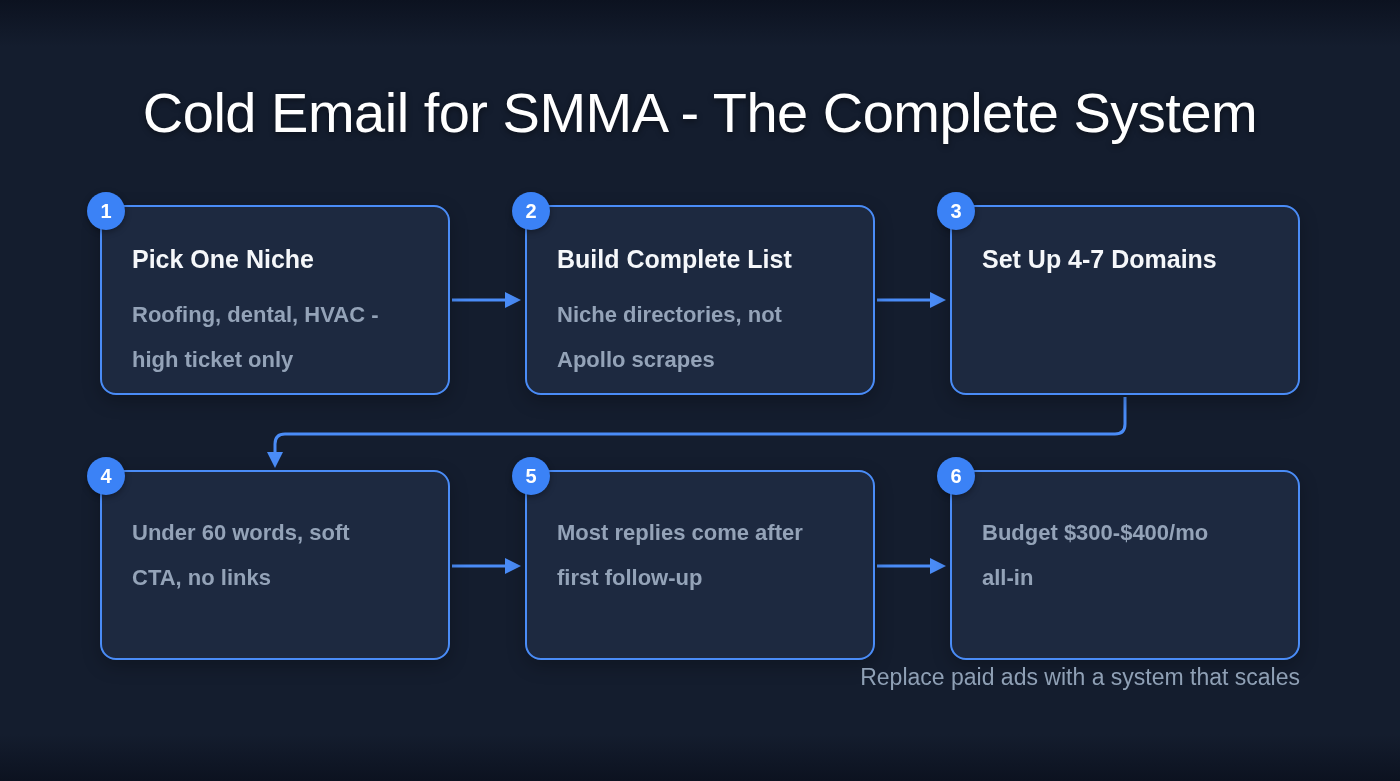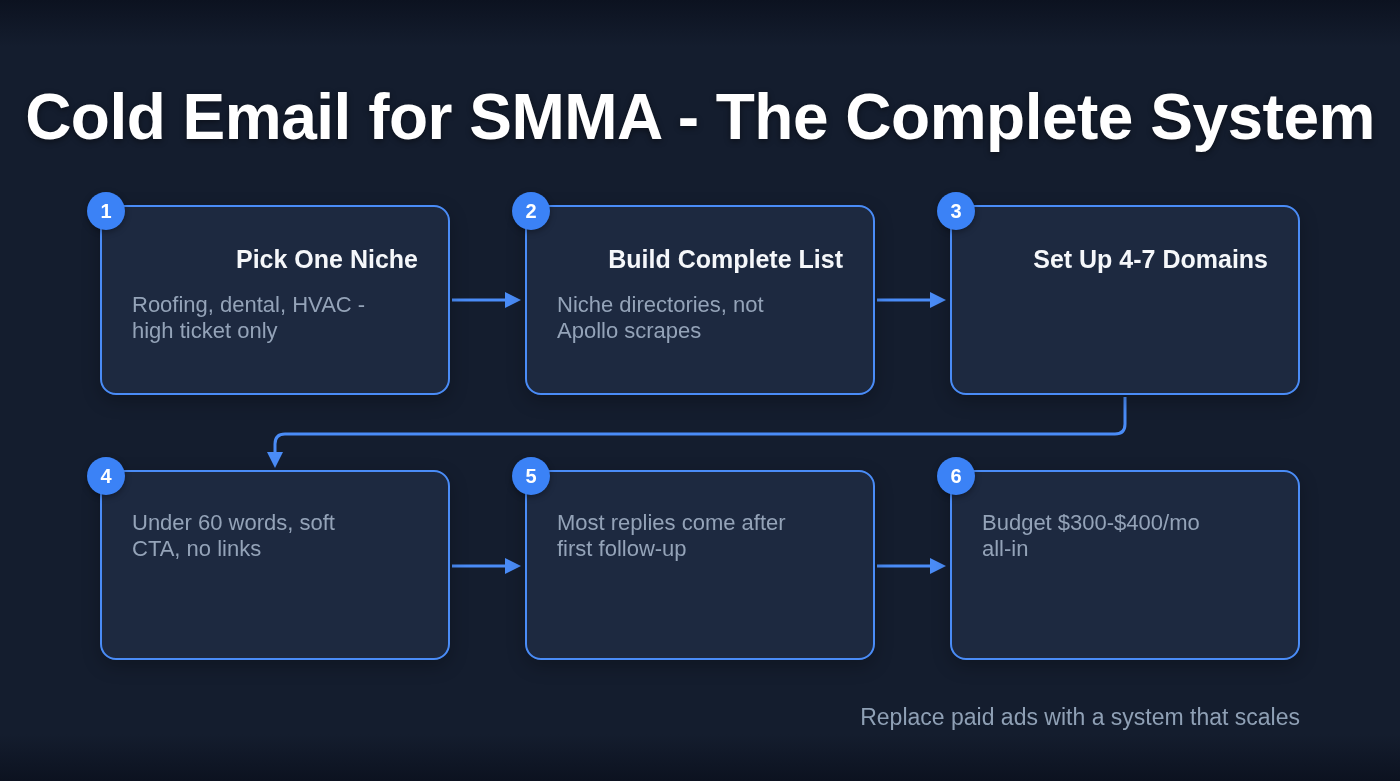--- a/index.html
+++ b/index.html
@@ -19,22 +19,22 @@
     background:linear-gradient(180deg,var(--background-edge) 0%,var(--background) 6%,var(--background) 94%,var(--background-edge) 100%);
   }
   .canvas{
     position:relative;
     width:1400px;height:781px;
   }
   .main-title{
     position:absolute;
     top:80px;left:0;width:1400px;
     text-align:center;
-    font-size:64px;
-    font-weight:700;
+    font-size:56px;
+    font-weight:400;
     letter-spacing:-0.5px;
     color:var(--title-text);
     text-shadow:0 2px 6px rgba(0,0,0,0.45);
   }
   .step-box{
     position:absolute;
     width:350px;height:190px;
     background:var(--box-fill);
     border:2px solid var(--box-border);
     border-radius:16px;
@@ -49,50 +49,51 @@
     background:var(--accent);
     color:#ffffff;
     font-size:20px;font-weight:700;
     display:flex;align-items:center;justify-content:center;
     box-shadow:0 2px 6px rgba(0,0,0,0.35);
   }
   .step-title{
     font-size:25px;
     font-weight:700;
     color:#f5f7fa;
-    text-align:right;
+    text-align:left;
     margin-bottom:18px;
   }
   .step-desc{
     font-size:22px;
-    line-height:26px;
+    line-height:45px;
     color:var(--body-text);
     white-space:pre-line;
     text-align:left;
+    font-weight:bold;
   }
   
   #box1{left:100px;top:205px;}
   #box2{left:525px;top:205px;}
   #box3{left:950px;top:205px;}
   #box4{left:100px;top:470px;}
   #box5{left:525px;top:470px;}
   #box6{left:950px;top:470px;}
   .arrows{
     position:absolute;left:0;top:0;width:1400px;height:781px;
     pointer-events:none;
   }
   .arrows path{
     stroke:var(--box-border);
     stroke-width:3;
     fill:none;
   }
   .arrows .head{fill:var(--box-border);stroke:none;}
   .footer-note{
     position:absolute;
-    top:704px;right:100px;
+    top:664px;right:100px;
     font-size:23px;
     color:var(--footer-text);
   }
 </style>
 </head>
 <body>
 
 <div class="canvas">
 
   <h1 class="main-title">Cold Email for SMMA - The Complete System</h1>

